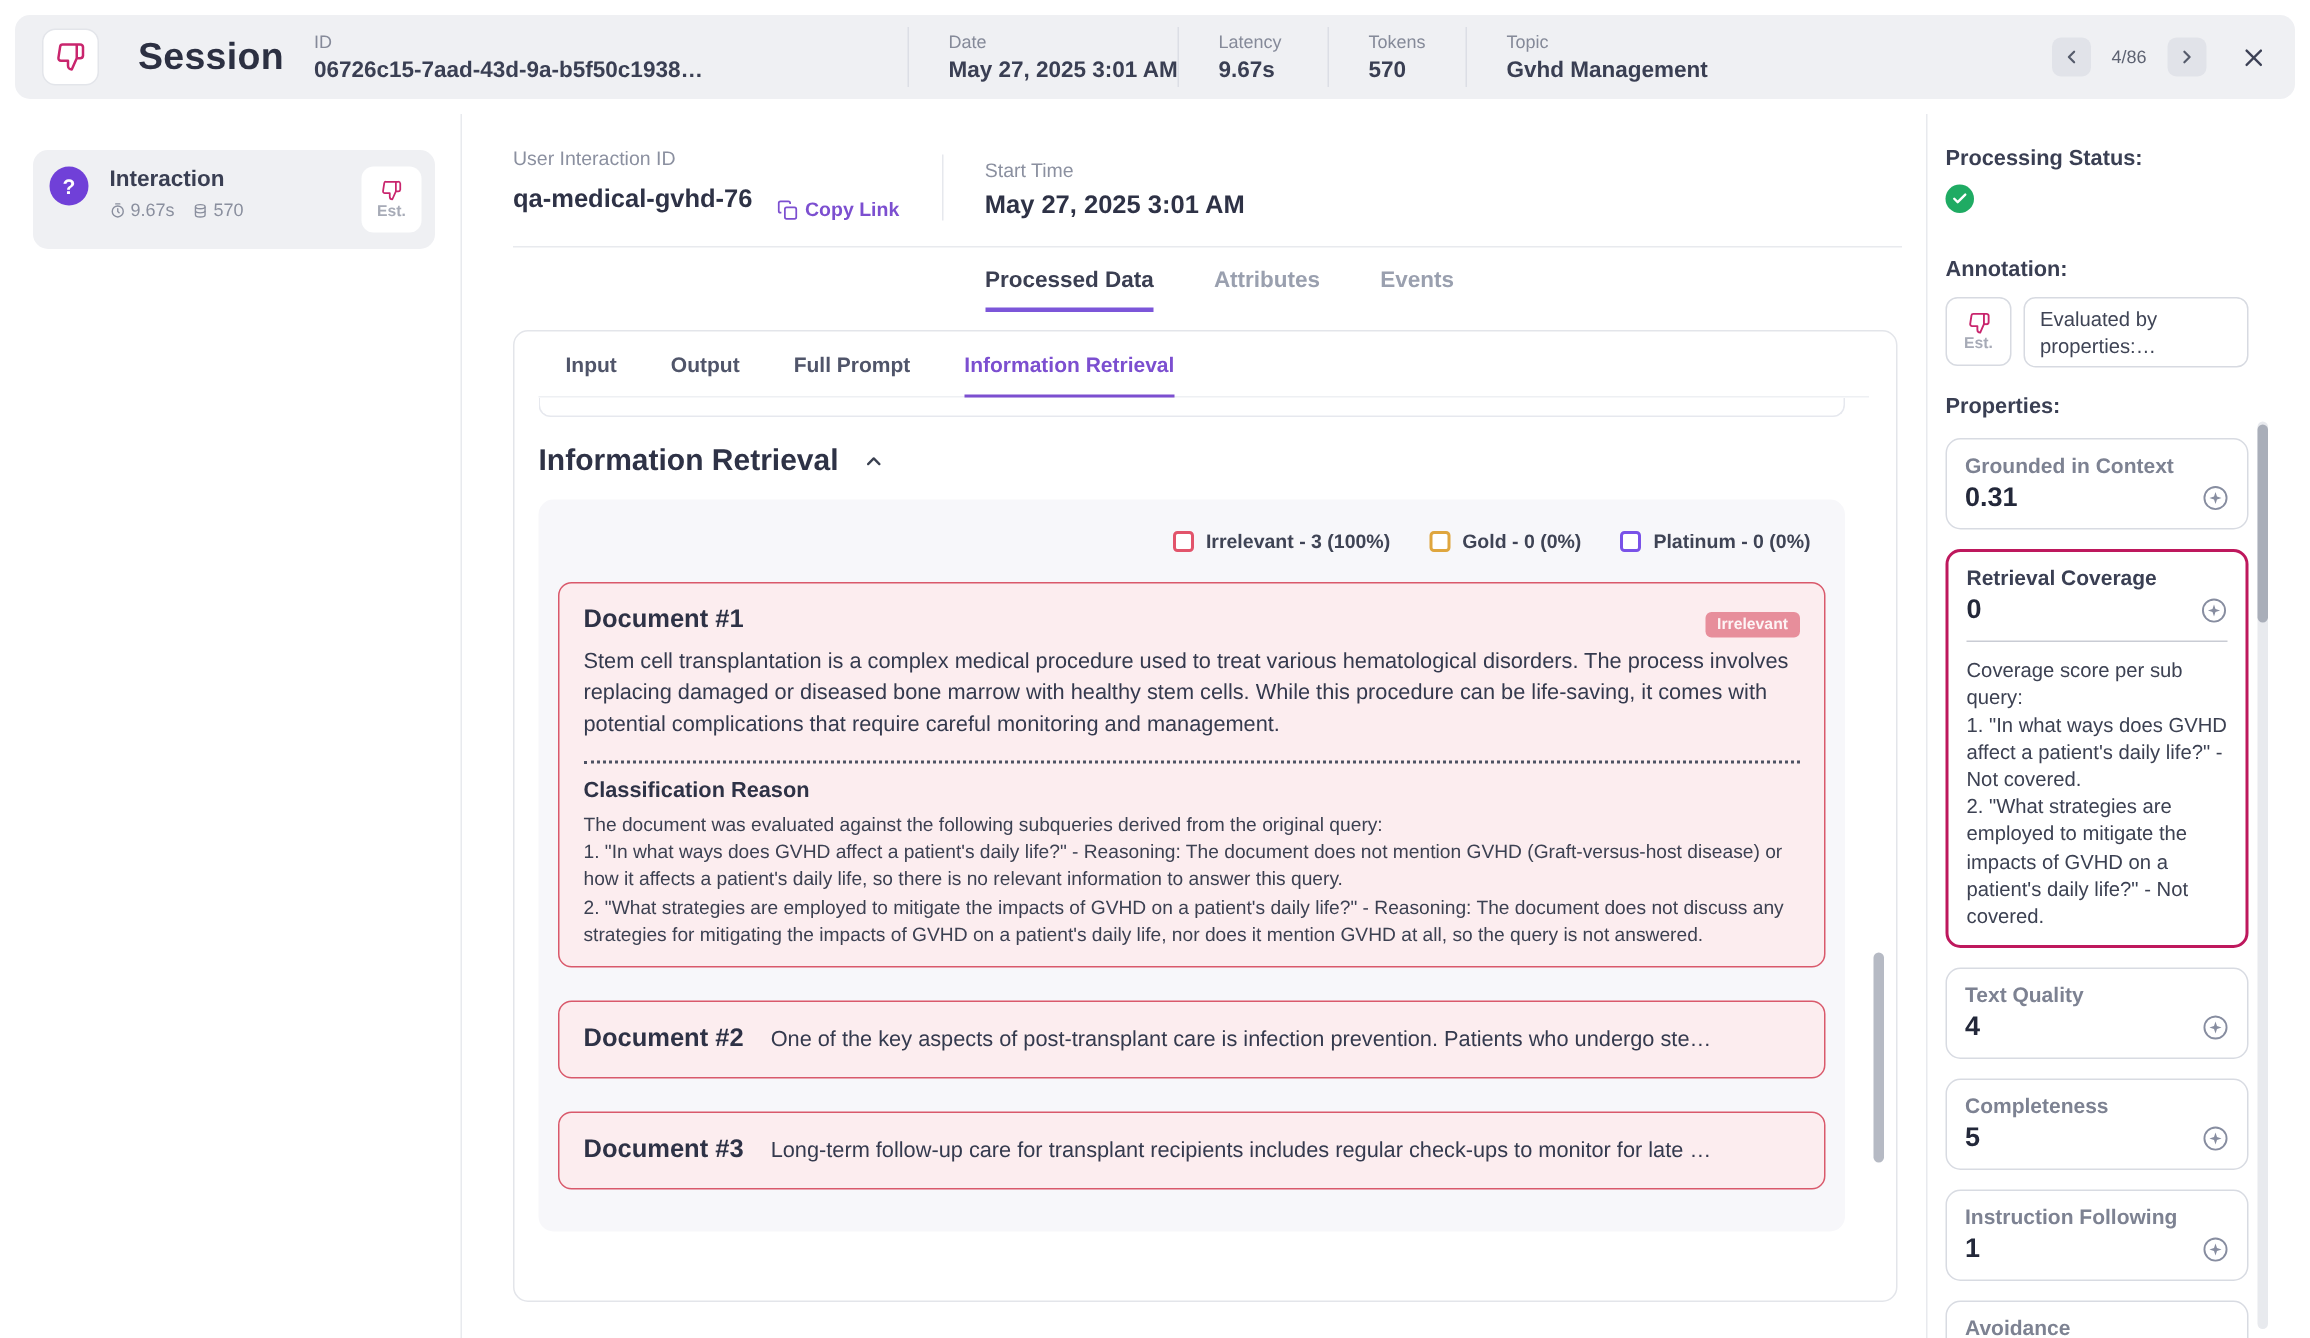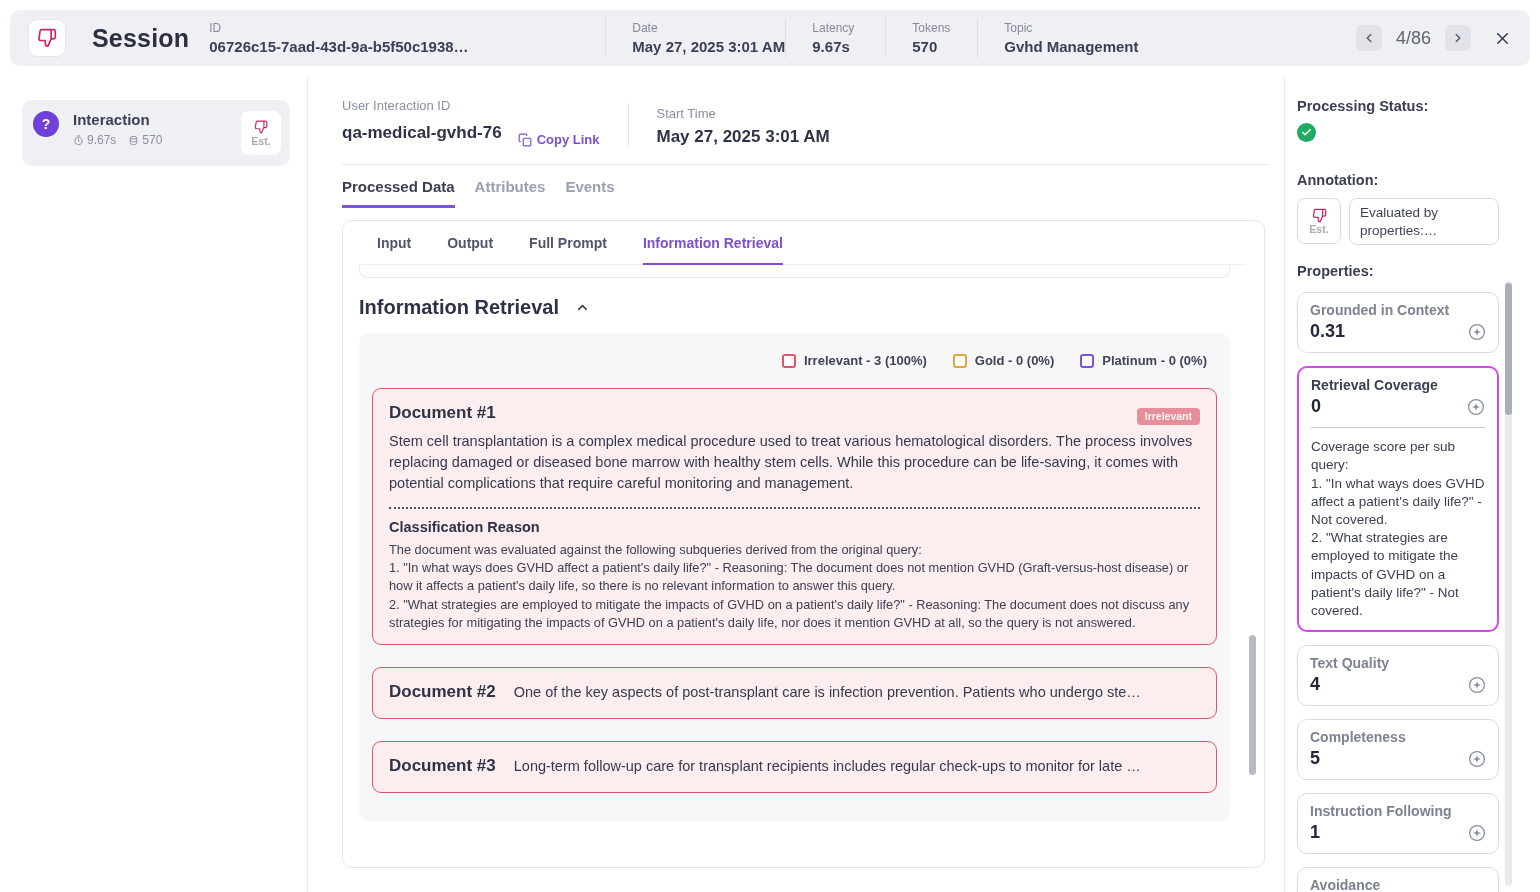--- a/index.html
+++ b/index.html
@@ -16,21 +16,21 @@
   .session-title { font-size:25px; font-weight:700; color:#2c3042; margin:0 16px 0 26px; letter-spacing:.2px; }
   .meta-col { padding:0 26px; border-left:1px solid #dcdee5; height:40px; display:flex;
     flex-direction:column; justify-content:center; gap:3px; }
   .meta-col.first { border-left:none; width:400px; padding-left:4px; }
   .meta-col.date { width:180px; } .meta-col.latency { width:100px; } .meta-col.tokens { width:92px; }
   .meta-label { font-size:12px; color:#858a99; }
   .meta-value { font-size:15px; color:#3a3f53; font-weight:600; white-space:nowrap; }
   .topbar .spacer { flex:1; }
   .nav-btn { width:26px; height:26px; border-radius:6px; background:#e1e3e9; display:flex;
     align-items:center; justify-content:center; color:#555b6b; }
-  .page-indicator { font-size:18px; color:#5e6372; margin:0 14px; }
+  .page-indicator { font-size:12px; color:#5e6372; margin:0 14px; }
   .close-btn { margin-left:22px; color:#3c4155; display:flex; align-items:center; }
 
   
   .left-col  { position:absolute; left:0; top:76px; width:308px; height:816px;
     border-right:1px solid #e8eaee; padding:24px 16px 0 22px; }
   .main-col  { position:absolute; left:309px; top:76px; width:975px; height:816px; padding:22px 0 0 33px; }
   .right-col { position:absolute; left:1284px; top:76px; width:222px; height:816px;
     border-left:1px solid #e8eaee; padding:22px 0 0 12px; }
 
   
@@ -49,21 +49,21 @@
   
   .uiid-row { display:flex; align-items:flex-end; }
   .field-label { font-size:13px; color:#8b90a0; }
   .field-value { font-size:17px; font-weight:700; color:#2e3246; margin-top:6px; }
   .value-line { display:flex; align-items:center; gap:16px; }
   .copy-link { display:flex; align-items:center; gap:5px; color:#7c4fd0; font-size:13px; font-weight:700; margin-top:19px; }
   .v-divider { width:1px; background:#e6e8ed; height:44px; margin:0 28px; }
   .hr-full { border:none; border-top:1px solid #e8eaee; margin:17px 0 0 0; width:926px; }
 
   
-  .tabs { display:flex; gap:20px; margin-top:13px; }
+  .tabs { display:flex; gap:40px; margin-top:13px;justify-content:center; }
   .tab { font-size:15px; font-weight:600; color:#9aa0af; padding-bottom:10px; border-bottom:3px solid transparent; }
   .tab.active { color:#3b3f52; border-bottom-color:#7c56d9; }
 
   
   .main-card { margin-top:12px; width:923px; height:648px; border:1px solid #e3e5ea; border-radius:10px;
     background:#fff; padding:14px 18px 0 16px; position:relative; }
   .subtabs { display:flex; gap:36px; padding-left:18px; border-bottom:1px solid #eef0f3; }
   .subtab { font-size:14px; font-weight:700; color:#50556a; padding-bottom:12px;
     border-bottom:2px solid transparent; margin-bottom:-1px; }
   .subtab.active { color:#7c4fd0; border-bottom-color:#7c4fd0; }
@@ -104,21 +104,21 @@
     display:flex; align-items:center; justify-content:center; }
   .annotation-label { margin-top:30px; }
   .annotation-row { display:flex; gap:8px; margin-top:10px; width:202px; }
   .anno-est-btn { width:44px; height:46px; border:1px solid #d7dae1; border-radius:8px; background:#fff;
     display:flex; flex-direction:column; align-items:center; justify-content:center; gap:0; color:#c9256d; }
   .anno-note { flex:1; border:1px solid #d7dae1; border-radius:8px; padding:5px 10px; font-size:13.5px;
     color:#3f4455; line-height:1.3; display:flex; align-items:center; }
   .props-label { margin-top:18px; }
   .props-list { margin-top:13px; display:flex; flex-direction:column; gap:13px; width:202px; }
   .prop-card { border:1px solid #d8dbe2; border-radius:10px; background:#fff; padding:9px 12px 10px; }
-  .prop-card.selected { border:2px solid #d946ef; }
+  .prop-card.selected { border:2px solid #be185d; }
   .prop-name { font-size:14px; font-weight:600; color:#7d8292; }
   .prop-card.selected .prop-name { color:#3a3f53; }
   .prop-value-row { display:flex; align-items:center; justify-content:space-between; margin-top:3px; }
   .prop-value { font-size:18px; font-weight:600; color:#23283a; }
   .prop-desc { margin-top:10px; padding-top:10px; border-top:1px solid #c9ccd4;
     font-size:13.5px; line-height:1.35; color:#3c4152; }
 
   .rp-scroll-track { position:absolute; left:1505px; top:281px; width:7px; height:605px;
     background:#e8eaee; border-radius:4px; }
   .rp-scroll-thumb { position:absolute; left:1505px; top:283px; width:7px; height:132px;

